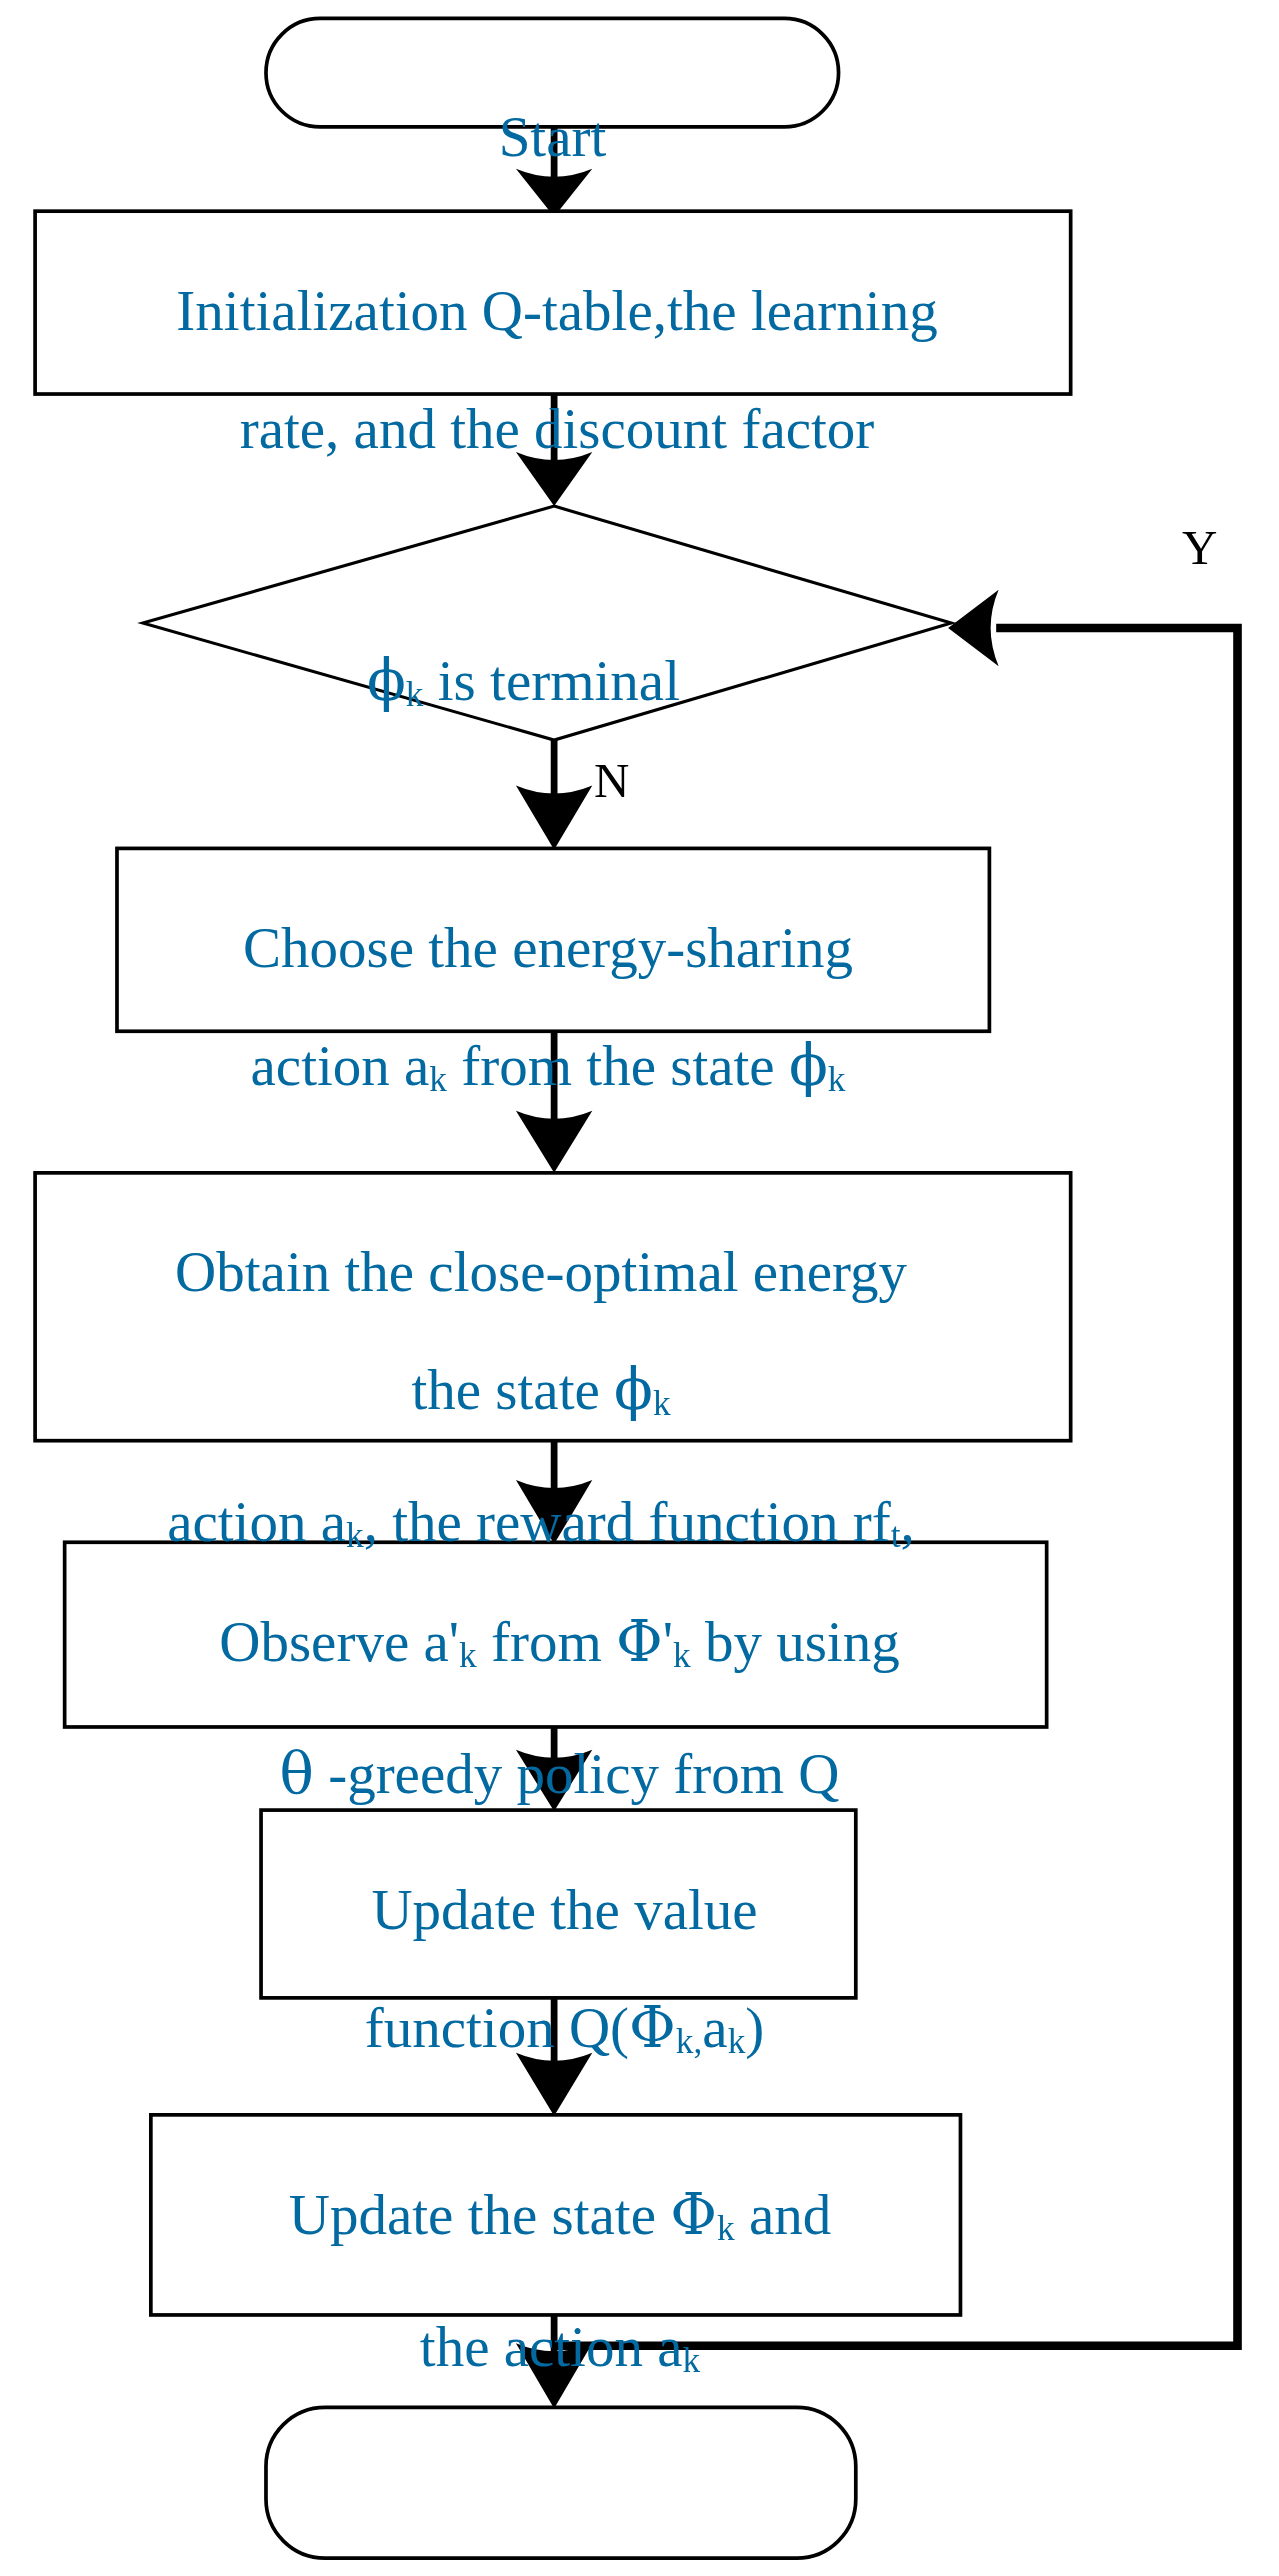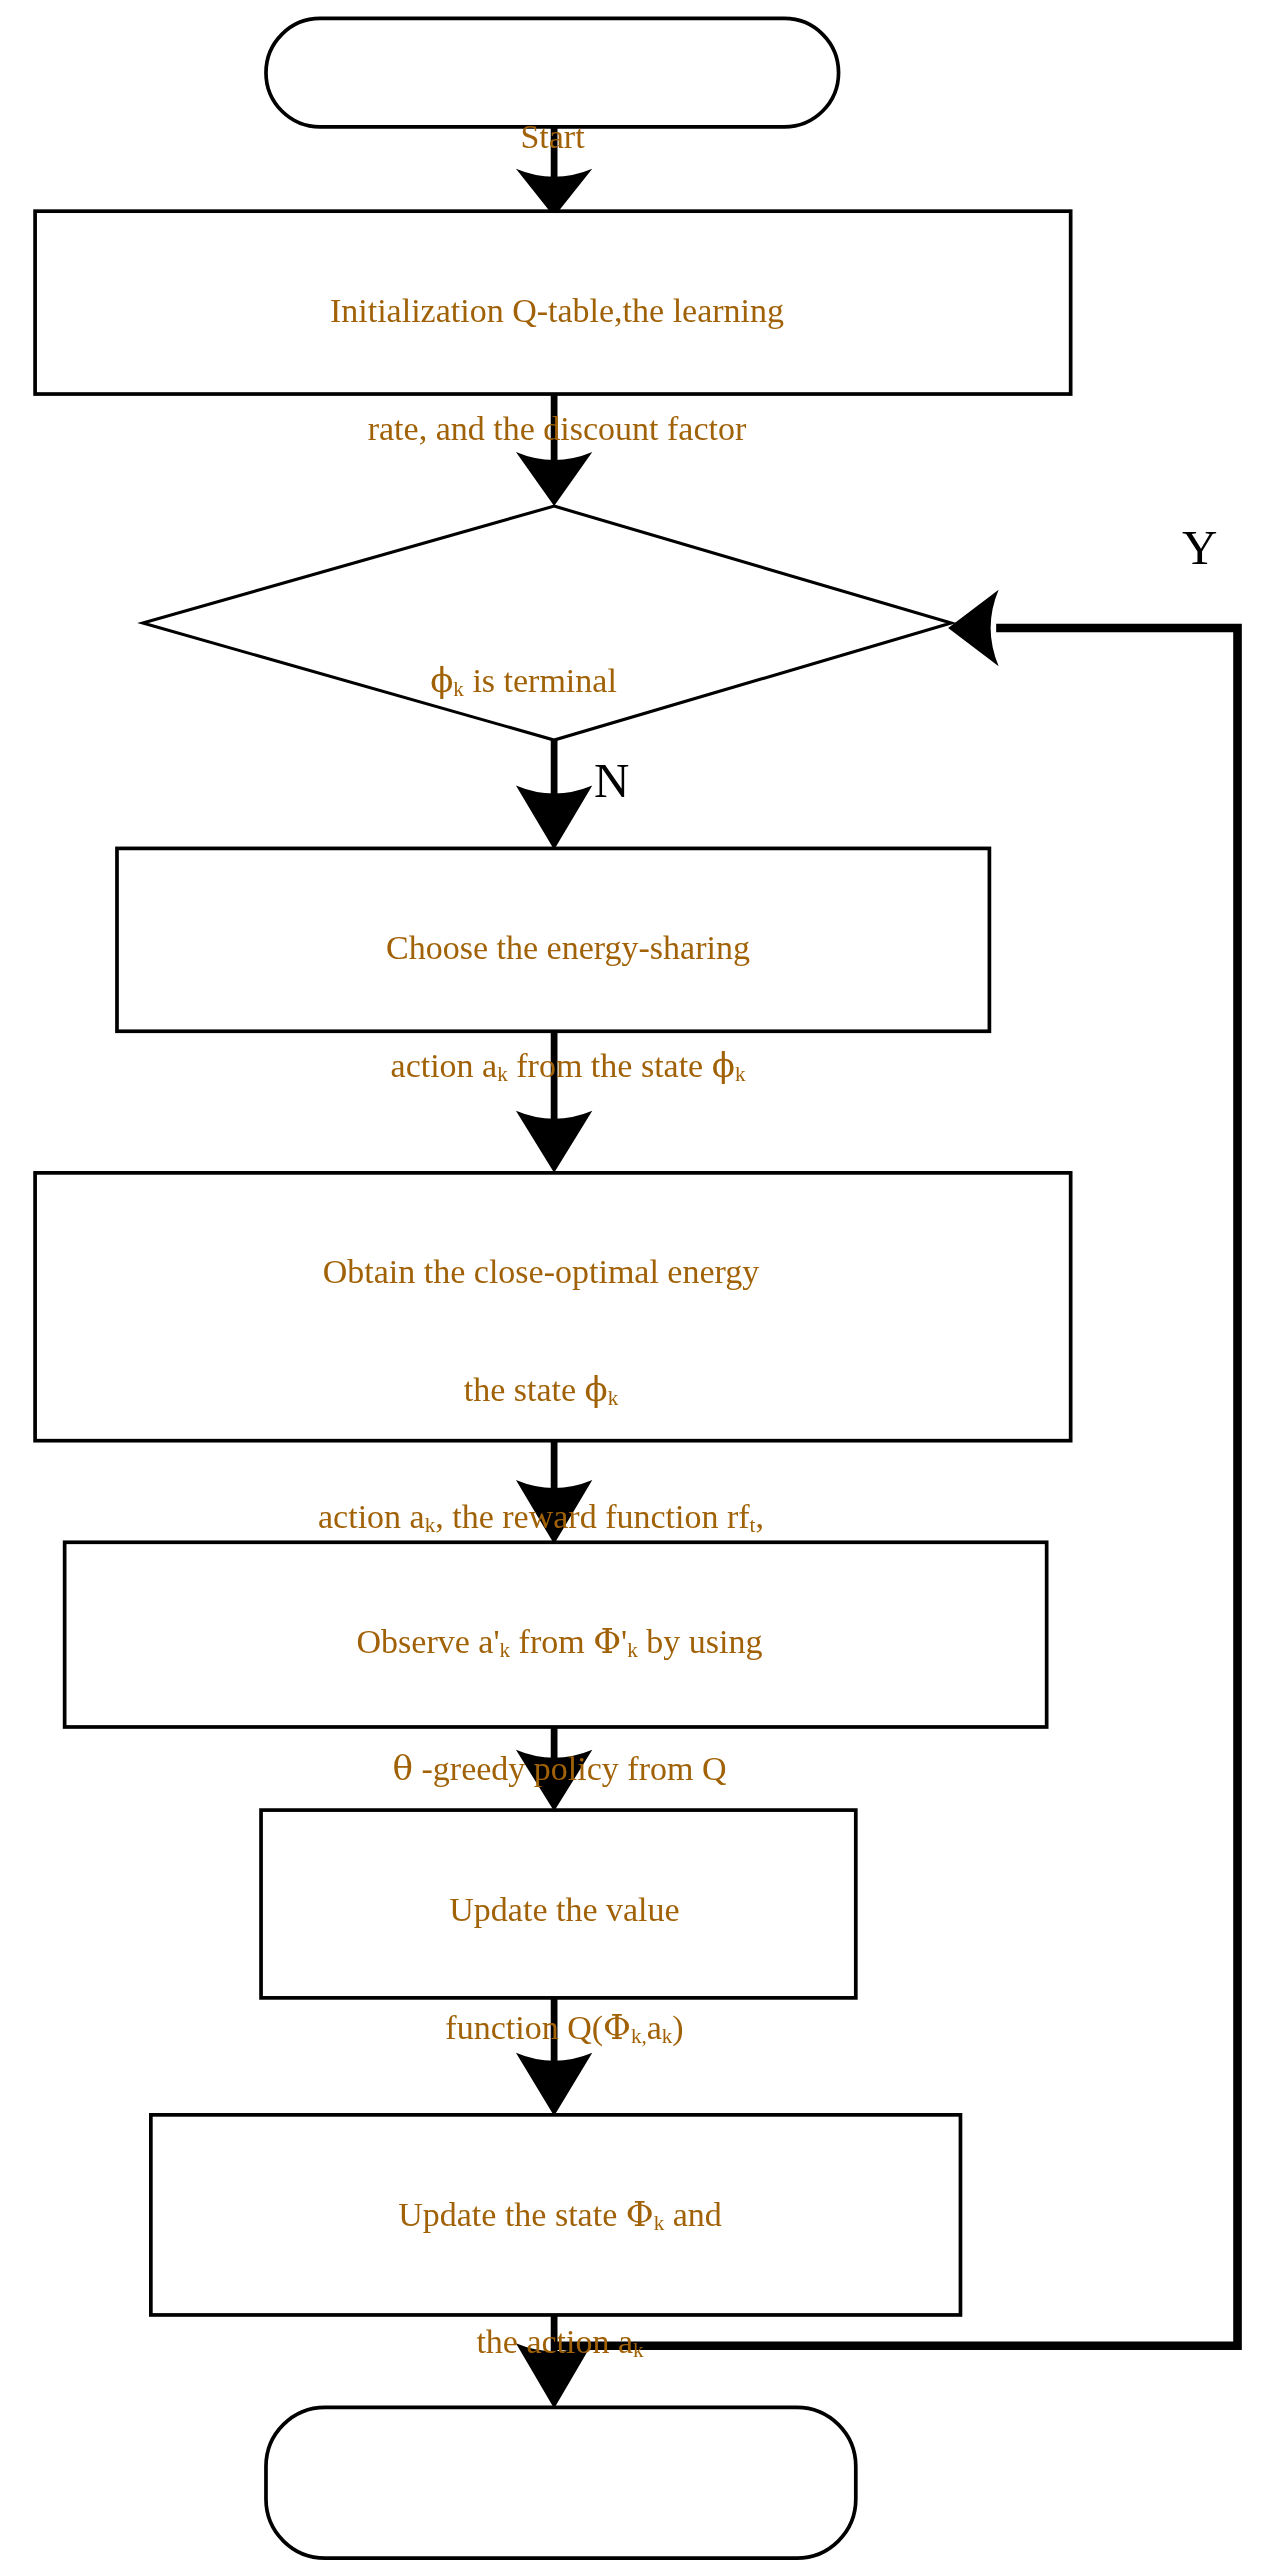--- a/index.html
+++ b/index.html
@@ -38,23 +38,23 @@
     fill: none;
   }
   .conn-line.thick {
     stroke-width: 14;
   }
   .arrow-head {
     fill: #000000;
   }
   .node-text {
     position: absolute;
-    color: #a16207;
+    color: #0369a1;
     font-family: "Liberation Serif", "DejaVu Serif", serif;
-    font-size: 34px;
+    font-size: 57px;
     line-height: 59px;
     white-space: pre-line;
   }
   .node-text.centered {
     text-align: center;
   }
   .node-text.leftal {
     text-align: center;
   }
   .sub {
@@ -152,21 +152,21 @@
 
   <div class="node-text leftal" style="left:46px; top:222px; width:1022px;">
     <div><span>Initialization Q-table,the learning</span></div>
     <div><span>rate, and the discount factor</span></div>
   </div>
 
   <div class="node-text centered" style="left:185px; top:592px; width:677px;">
     <span class="glyph">ϕ</span><span class="sub">k</span><span> is terminal</span>
   </div>
 
-  <div class="node-text leftal" style="left:140px; top:859px; width:856px;">
+  <div class="node-text leftal" style="left:120px; top:859px; width:856px;">
     <div><span>Choose the energy-sharing</span></div>
     <div><span>action a</span><span class="sub">k</span><span> from the state  </span><span class="glyph">ϕ</span><span class="sub">k</span></div>
   </div>
 
   <div class="node-text leftal" style="left:30px; top:1183px; width:1022px;">
     <div><span>Obtain the close-optimal energy</span></div>
     <div><span>the state  </span><span class="glyph">ϕ</span><span class="sub">k</span></div>
     <div><span>action a</span><span class="sub">k</span><span>, the reward function rf</span><span class="sub">t</span><span>,</span></div>
   </div>
 

